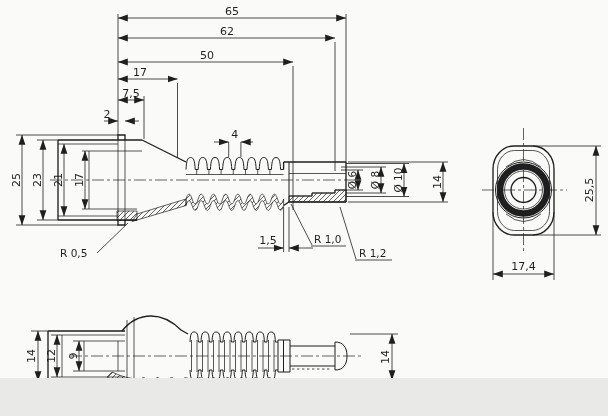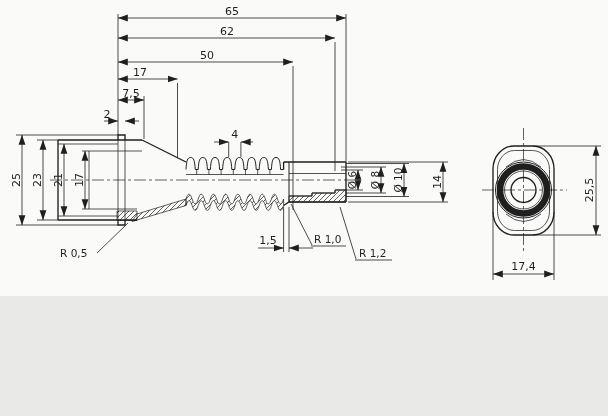--- a/index.html
+++ b/index.html
@@ -1,16 +1,16 @@
 <!DOCTYPE html>
 <html><head>
 <meta charset="utf-8">
 <style>
   html,body{margin:0;padding:0;background:#e9e9e7;}
-  .stage{width:608px;height:296px;overflow:hidden;}
+  .stage{width:608px;height:378px;overflow:hidden;}
   svg{display:block;}
   text{font-family:"DejaVu Sans",sans-serif;font-size:11px;}
   .sm{font-size:10.5px;}
   .thick{stroke-width:1.35;fill:none;}
   .med{stroke-width:1;fill:none;}
   .thin{stroke-width:0.75;fill:none;}
   .dim{stroke-width:0.8;fill:none;}
   .cl{stroke-width:0.7;fill:none;stroke-dasharray:12 3 3 3;}
   .dot{stroke-width:0.8;fill:none;stroke-dasharray:2.4 2.6;}
   .hatch{stroke-width:0.7;}

